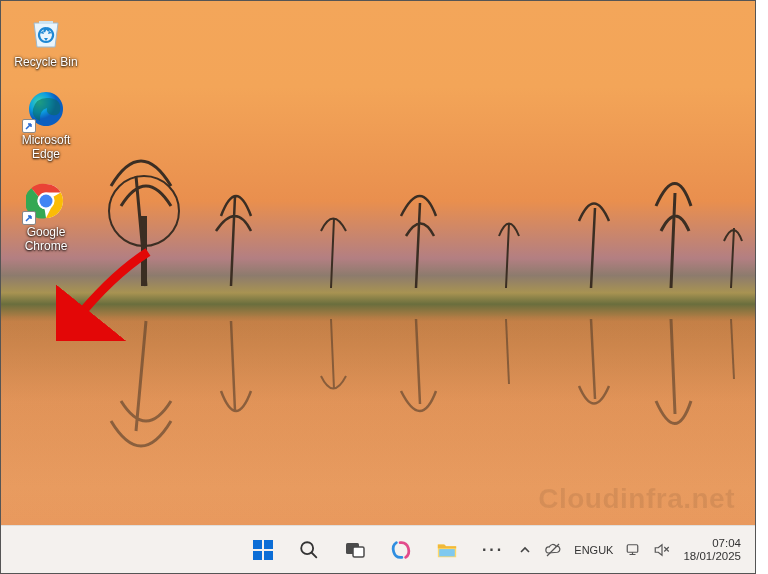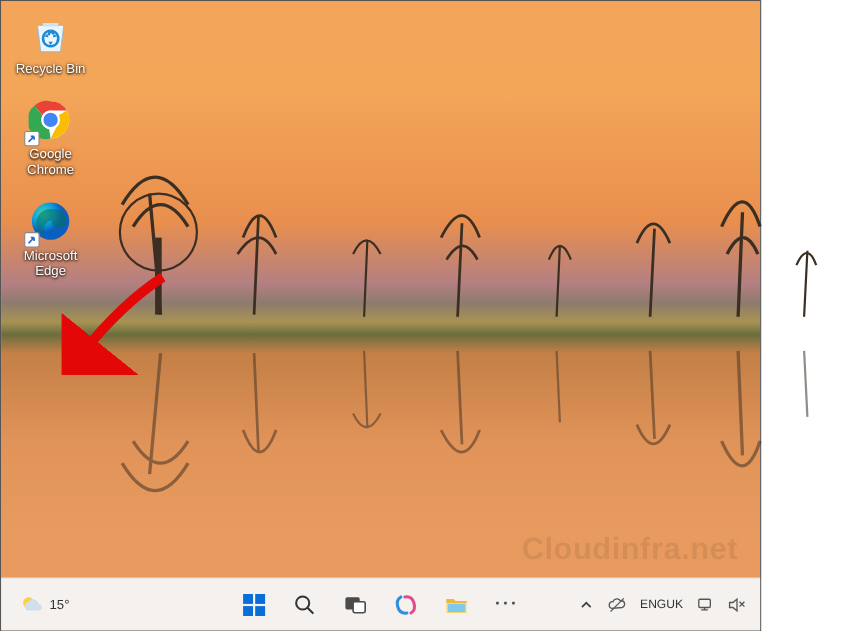--- a/index.html
+++ b/index.html
@@ -1,19 +1,19 @@
 <!DOCTYPE html>
 <html><head>
 <meta charset="utf-8">
 <style>
   * { margin: 0; padding: 0; box-sizing: border-box; font-family: "Segoe UI", sans-serif; }
   html, body { width: 768px; height: 574px; overflow: hidden; }
   .screen {
     position: relative;
-    width: 692px; height: 574px;
+    width: 756px; height: 574px;
     border: 1px solid #555;
     background: linear-gradient(to bottom,
       #f3a65a 0%, #f3a558 15%, #e98f4e 35%, #b37f82 45%,
       #8d7b6d 48%, #a89352 51%, #6a6e3d 53%,
       #c58147 56%, #e4965a 70%, #e99c60 85%, #e8955a 100%);
   }
   .water-tint {
     position: absolute; top: 55%; left: 0; right: 0; bottom: 48px;
     background: linear-gradient(to bottom, rgba(190,120,70,0.15), rgba(230,150,90,0.0));
   }
@@ -123,82 +123,73 @@
           <path d="M20 17 a7 7 0 1 0 0.1 0 M20 17 l3 3 M20 17 l-2 4" fill="none" stroke="#1e88d4" stroke-width="2.2"></path>
           <path d="M14 22 l3 -2 l1 3 z M26 22 l-3 -2 l-1 3 z M20 30 l-2 -3 h4 z" fill="#1e88d4"></path>
         </svg>
       </div>
       <div class="label">Recycle Bin</div>
     </div>
 
     <div class="di">
       <div class="icon-box">
         <svg width="40" height="40" viewBox="0 0 40 40">
-          <circle cx="20" cy="20" r="17" fill="#fff"></circle>
-          <path d="M20 3 a17 17 0 0 1 14.7 8.5 L20 11.5 a8.5 8.5 0 0 0 -7.36 4.25 L5.3 7.2 A17 17 0 0 1 20 3" fill="#ea4335"></path>
-          <path d="M34.7 11.5 A17 17 0 0 1 20 37 l6 -12 a8.5 8.5 0 0 0 1.36 -9.25 z" fill="#fbbc05"></path>
-          <path d="M20 37 A17 17 0 0 1 5.3 7.2 l7.34 8.55 a8.5 8.5 0 0 0 6 12.5 z" fill="#34a853"></path>
-          <circle cx="20" cy="20" r="8.5" fill="#fff"></circle>
-            <circle cx="20" cy="20" r="6.5" fill="#4285f4"></circle>
-        </svg>
-        <div class="shortcut-badge">
-          <svg viewBox="0 0 10 10">
-              <path d="M2 8 L7 3 M7 3 h-3 M7 3 v3" stroke="#2b6bd1" stroke-width="1.5" fill="none"></path>
-            </svg>
-        </div>
-      </div>
-      <div class="label">Google
-Chrome</div>
-    </div>
-
-    <div class="di">
-      <div class="icon-box">
-        <svg width="40" height="40" viewBox="0 0 40 40">
           <defs>
             <radialGradient id="eg" cx="30%" cy="30%">
                 <stop offset="0%" stop-color="#39d6b0"></stop>
                 <stop offset="60%" stop-color="#0b9de0"></stop>
                 <stop offset="100%" stop-color="#0b5fbf"></stop>
               </radialGradient>
           </defs>
           <path d="M20 3 a17 17 0 1 0 0.01 0" fill="url(#eg)"></path>
           <path d="M7 20 q3 -12 16 -11 q13 1 11 13 q-1 5 -8 4 q-6 -1 -5 -7 q-8 2 -7 13 q-9 -4 -7 -12" fill="#0a6e5a" opacity="0.55"></path>
         </svg>
         <div class="shortcut-badge">
           <svg viewBox="0 0 10 10">
               <path d="M2 8 L7 3 M7 3 h-3 M7 3 v3" stroke="#2b6bd1" stroke-width="1.5" fill="none"></path>
             </svg>
         </div>
       </div>
       <div class="label">Microsoft
 Edge</div>
     </div>
 
+    <div class="di">
+      <div class="icon-box">
+        <svg width="40" height="40" viewBox="0 0 40 40">
+          <circle cx="20" cy="20" r="17" fill="#fff"></circle>
+          <path d="M20 3 a17 17 0 0 1 14.7 8.5 L20 11.5 a8.5 8.5 0 0 0 -7.36 4.25 L5.3 7.2 A17 17 0 0 1 20 3" fill="#ea4335"></path>
+          <path d="M34.7 11.5 A17 17 0 0 1 20 37 l6 -12 a8.5 8.5 0 0 0 1.36 -9.25 z" fill="#fbbc05"></path>
+          <path d="M20 37 A17 17 0 0 1 5.3 7.2 l7.34 8.55 a8.5 8.5 0 0 0 6 12.5 z" fill="#34a853"></path>
+          <circle cx="20" cy="20" r="8.5" fill="#fff"></circle>
+            <circle cx="20" cy="20" r="6.5" fill="#4285f4"></circle>
+        </svg>
+        <div class="shortcut-badge">
+          <svg viewBox="0 0 10 10">
+              <path d="M2 8 L7 3 M7 3 h-3 M7 3 v3" stroke="#2b6bd1" stroke-width="1.5" fill="none"></path>
+            </svg>
+        </div>
+      </div>
+      <div class="label">Google
+Chrome</div>
+    </div>
+
 
   </div>
 
   <svg class="arrow" width="100" height="95" viewBox="0 0 100 95">
     <defs>
         <marker id="ah" markerWidth="12" markerHeight="12" refX="2" refY="6" orient="auto">
       <path d="M0 0 L12 6 L0 12 z" fill="#e30707"></path>
         </marker>
       </defs>
     <path d="M92 6 Q55 30 18 76" stroke="#e30707" stroke-width="9" fill="none" marker-end="url(#ah)"></path>
   </svg>
 
   <div class="taskbar">
-    <div class="tb-left">
-      <div class="weather">
-        <svg width="24" height="24" viewBox="0 0 24 24">
-          <circle cx="9" cy="10" r="5" fill="#ffcf3f"></circle>
-          <path d="M6 15 a4 4 0 0 1 3 -6 a5 5 0 0 1 9 2 a3 3 0 0 1 0 6 h-10 a3 3 0 0 1 -2 -2" fill="#cfe0ec"></path>
-        </svg>
-        <span class="temp">15°</span>
-      </div>
-    </div>
 
     <div class="tb-center">
       <div class="tb-btn">
         <svg width="22" height="22" viewBox="0 0 22 22">
           <rect x="1" y="1" width="9" height="9" fill="#0b6dd6"></rect>
             <rect x="12" y="1" width="9" height="9" fill="#0b6dd6"></rect>
           <rect x="1" y="12" width="9" height="9" fill="#0b6dd6"></rect>
             <rect x="12" y="12" width="9" height="9" fill="#0b6dd6"></rect>
         </svg>
       </div>
@@ -254,15 +245,19 @@
           <path d="M10 15 v3 M6 18 h8" stroke="#555" stroke-width="1.6"></path>
           <path d="M17 13 l5 5 M22 13 l-5 5" stroke="#555" stroke-width="1.4" opacity="0.0"></path>
         </svg>
       </div>
       <div class="tray-icon">
         <svg width="18" height="18" viewBox="0 0 24 24">
           <path d="M3 9 h4 l5 -4 v14 l-5 -4 h-4 z" fill="none" stroke="#555" stroke-width="1.6"></path>
           <path d="M15 8 l6 6 M21 8 l-6 6" stroke="#555" stroke-width="1.6"></path>
           </svg>
       </div>
+      <div class="clock">
+        <span>07:04</span>
+        <span>18/01/2025</span>
+      </div>
     </div>
   </div>
 </div>
 
 </body></html>

